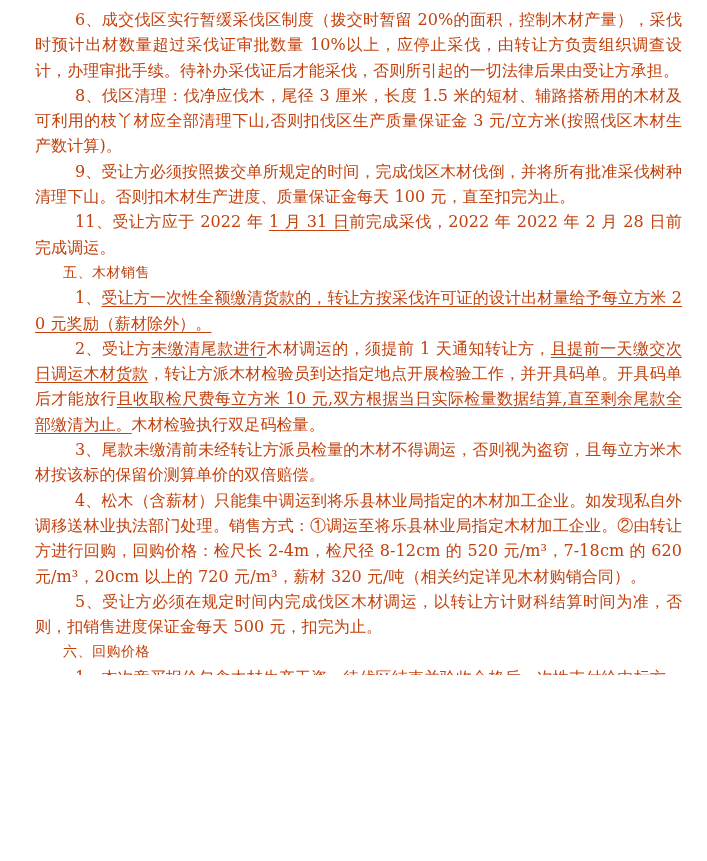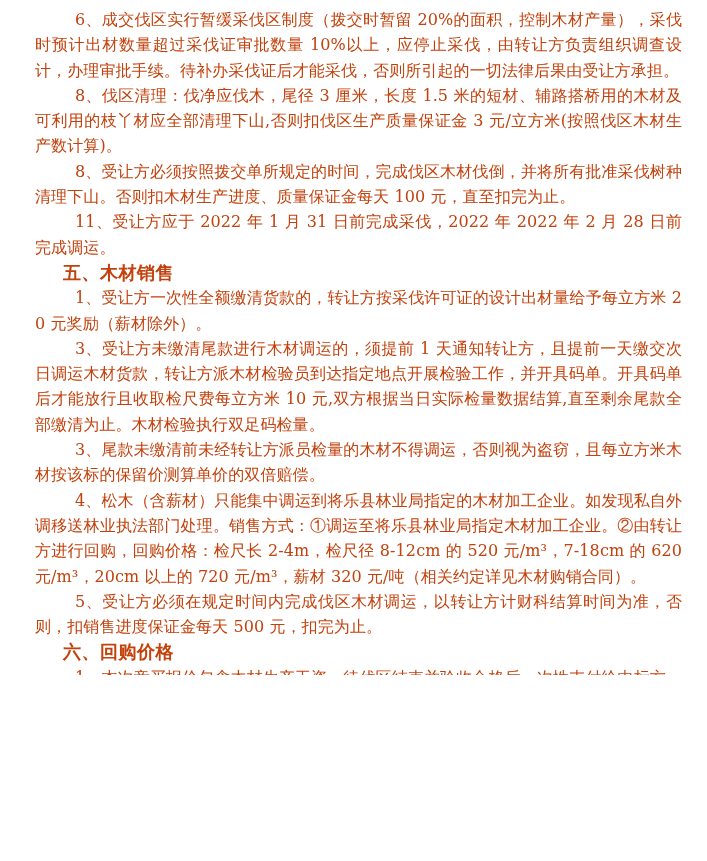--- a/index.html
+++ b/index.html
@@ -20,41 +20,42 @@
     padding: 0;
     font-size: 16px;
     line-height: 25.3px;
     text-align: justify;
     text-justify: inter-ideograph;
     text-indent: 40px;
     word-break: break-all;
     letter-spacing: 0.1px;
   }
   .para.heading {
-    font-weight: bold;
+    font-weight: normal;
     text-indent: 28px;
-    font-size: 18px;
+    font-size: 14px;
     letter-spacing: 0.5px;
   }
   .u {
+    text-decoration: underline;
     text-underline-offset: 3px;
     text-decoration-thickness: 1px;
   }
 </style>
 </head>
 <body>
 
 <div class="page">
   <div id="doc-body">
       <p class="para"><span>6、成交伐区实行暂缓采伐区制度（拨交时暂留 20%的面积，控制木材产量），采伐时预计出材数量超过采伐证审批数量 10%以上，应停止采伐，由转让方负责组织调查设计，办理审批手续。待补办采伐证后才能采伐，否则所引起的一切法律后果由受让方承担。</span></p>
       <p class="para"><span>8、伐区清理：伐净应伐木，尾径 3 厘米，长度 1.5 米的短材、辅路搭桥用的木材及可利用的枝丫材应全部清理下山,否则扣伐区生产质量保证金 3 元/立方米(按照伐区木材生产数计算)。</span></p>
-      <p class="para"><span>8、受让方必须按照拨交单所规定的时间，完成伐区木材伐倒，并将所有批准采伐树种清理下山。否则扣木材生产进度、质量保证金每天 100 元，直至扣完为止。</span></p>
+      <p class="para"><span>9、受让方必须按照拨交单所规定的时间，完成伐区木材伐倒，并将所有批准采伐树种清理下山。否则扣木材生产进度、质量保证金每天 100 元，直至扣完为止。</span></p>
       <p class="para"><span>11、受让方应于 2022 年 </span><span class="u">1 月 31 日</span><span>前完成采伐，2022 年 2022 年 2 月 28 日前完成调运。</span></p>
       <p class="para heading"><span>五、木材销售</span></p>
       <p class="para"><span>1、</span><span class="u">受让方一次性全额缴清货款的，转让方按采伐许可证的设计出材量给予每立方米 20 元奖励（薪材除外）。</span></p>
-      <p class="para"><span>3、受让方</span><span class="u">未缴清尾款进行</span><span>木材调运的，须提前 1 天通知转让方，</span><span class="u">且提前一天缴交次日调运木材货款</span><span>，转让方派木材检验员到达指定地点开展检验工作，并开具码单。开具码单后才能放行</span><span class="u">且收取检尺费每立方米 10 元,双方根据当日实际检量数据结算,直至剩余尾款全部缴清为止。</span><span>木材检验执行双足码检量。</span></p>
+      <p class="para"><span>2、受让方</span><span class="u">未缴清尾款进行</span><span>木材调运的，须提前 1 天通知转让方，</span><span class="u">且提前一天缴交次日调运木材货款</span><span>，转让方派木材检验员到达指定地点开展检验工作，并开具码单。开具码单后才能放行</span><span class="u">且收取检尺费每立方米 10 元,双方根据当日实际检量数据结算,直至剩余尾款全部缴清为止。</span><span>木材检验执行双足码检量。</span></p>
       <p class="para"><span>3、尾款未缴清前未经转让方派员检量的木材不得调运，否则视为盗窃，且每立方米木材按该标的保留价测算单价的双倍赔偿。</span></p>
       <p class="para"><span>4、松木（含薪材）只能集中调运到将乐县林业局指定的木材加工企业。如发现私自外调移送林业执法部门处理。销售方式：①调运至将乐县林业局指定木材加工企业。②由转让方进行回购，回购价格：检尺长 2-4m，检尺径 8-12cm 的 520 元/m³，7-18cm 的 620 元/m³，20cm 以上的 720 元/m³，薪材 320 元/吨（相关约定详见木材购销合同）。</span></p>
       <p class="para"><span>5、受让方必须在规定时间内完成伐区木材调运，以转让方计财科结算时间为准，否则，扣销售进度保证金每天 500 元，扣完为止。</span></p>
       <p class="para heading"><span>六、回购价格</span></p>
       <p class="para"><span>1、本次竞买报价包含木材生产工资，待伐区结束并验收合格后一次性支付给中标方，木材生产工资总额（详见木材资源情况一览表）。受让方须提供生产工资正式税务发票，该项应纳税款由受让方承担。</span></p>
     </div>
 </div>
 
 </body></html>

